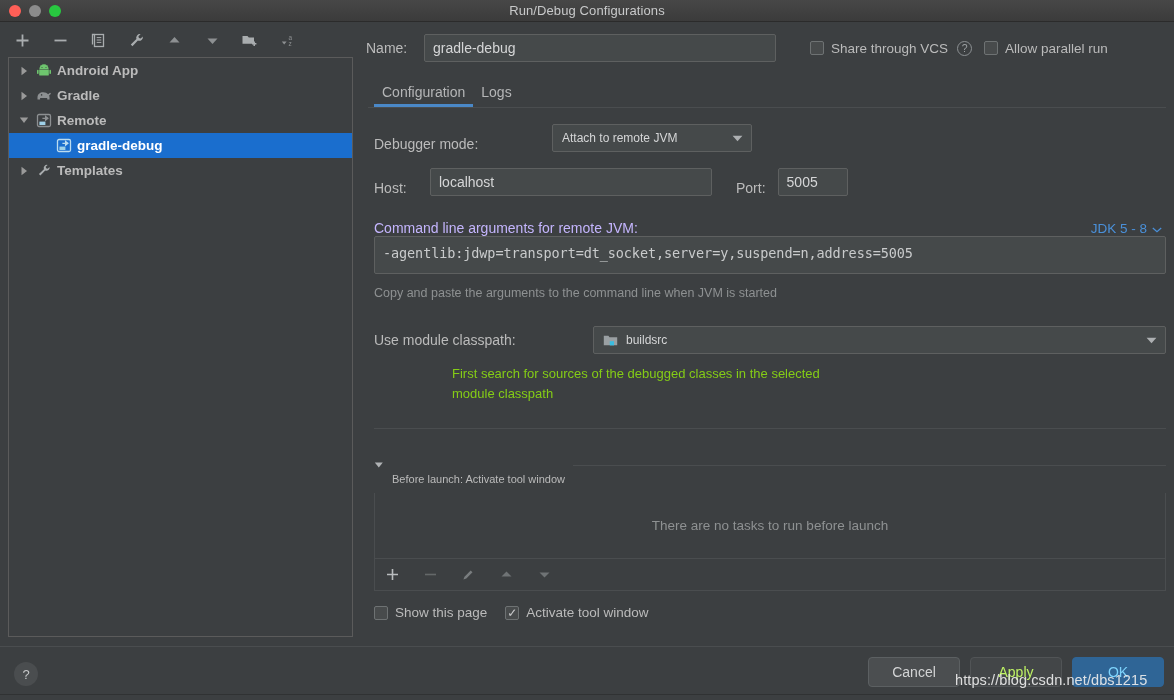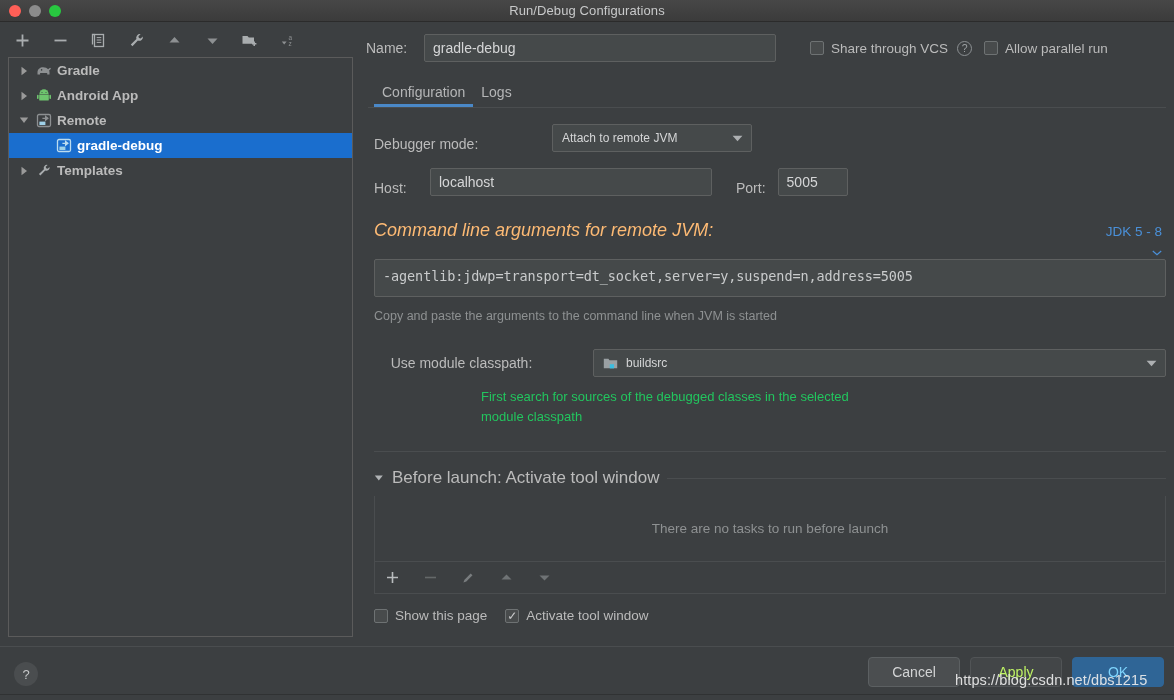--- a/index.html
+++ b/index.html
@@ -111,32 +111,32 @@
   .combo .arrow { margin-left: auto; padding-left: 10px; padding-right: 4px; color: #adb0b2; }
 
   .mono-box {
     background: #45494a; border: 1px solid #5e6060; border-radius: 2px;
     color: #c9cbcc; font-family: "DejaVu Sans Mono", monospace; font-size: 13.5px;
     padding: 8px 8px; height: 38px; width: 100%; 
     white-space: nowrap; overflow: hidden; letter-spacing: -0.1px;
   }
   .hint { font-size: 12.5px; color: #8e9192; margin-top: 12px; }
   .args-head { display: flex; align-items: baseline; margin-top: 24px; }
-  .args-title { font-size: 18px; color: #fdba74; font-style: italic; }
-  .jdk-link { margin-left: auto; font-size: 13.5px; color: #4a90d9; display: flex; align-items: flex-end; gap: 5px; padding-right: 4px; flex-direction: column; }
-
-  .classpath-row { display: flex; align-items: center; margin-top: 26px; text-align: center; }
+  .args-title { font-size: 14px; color: #c4b5fd; }
+  .jdk-link { margin-left: auto; font-size: 13.5px; color: #4a90d9; display: flex; align-items: flex-end; gap: 5px; padding-right: 4px; }
+
+  .classpath-row { display: flex; align-items: center; margin-top: 26px; }
   .classpath-label { font-size: 14px; color: #bbbbbb; width: 175px; }
   .classpath-combo { flex: 1; }
-  .cp-hint { font-size: 13px; color: #22c55e; margin-left: 107px; margin-top: 10px; line-height: 20px; }
+  .cp-hint { font-size: 13px; color: #84cc16; margin-left: 78px; margin-top: 10px; line-height: 20px; }
 
   .sep-line { height: 1px; background: #4a4d4f; margin-top: 24px; }
 
   .before-head { display: flex; align-items: center; margin-top: 16px; gap: 8px; }
-  .before-title { font-size: 17px; color: #bbbbbb; white-space: nowrap; }
+  .before-title { font-size: 11px; color: #bbbbbb; white-space: nowrap; margin-top: 28px; }
   .before-rule { flex: 1; height: 1px; background: #4a4d4f; }
 
   .tasks-box {
     border: 1px solid #4a4d4f; border-top: none; height: 66px; margin-top: 8px;
     display: flex; align-items: center; justify-content: center;
     font-size: 13.5px; color: #8e9192;
   }
   .tasks-toolbar { display: flex; align-items: center; gap: 20px; height: 32px; padding-left: 8px; border: 1px solid #4a4d4f; border-top: none; }
   .mini-btn { width: 18px; height: 18px; display: flex; align-items: center; justify-content: center; color: #a9adaf; }
   .mini-btn.dim { color: #646869; }
@@ -240,35 +240,20 @@
             <g fill="#8d9092">
               <path d="M4.2 2.6v9.2M1.8 9.6l2.4 3 2.4-3z"></path>
               <text x="8.4" y="7.6" font-size="6.4" font-family="Liberation Sans, sans-serif" fill="#8d9092">a</text>
               <text x="8.4" y="14.4" font-size="6.4" font-family="Liberation Sans, sans-serif" fill="#8d9092">z</text>
             </g>
           </svg>
       </div>
     </div>
 
     <div class="tree-panel">
-
-      <div class="tree-row">
-        <div class="twisty">
-          <svg width="9" height="10" viewBox="0 0 9 10">
-              <path d="M1.5 0.8L7 5l-5.5 4.2z" fill="#9a9a9a"></path>
-            </svg>
-        </div>
-        <div class="tree-ico">
-          <svg width="17" height="13" viewBox="0 0 17 13">
-            <path d="M1.5 8.3c0-3 2.6-5 5.6-5 2.4 0 3.9.9 5 2l2-1.6.9 1-1.9 1.8c.3.6.4 1.2.4 1.8v2.2h-2.3v-1.6H4.1v1.6H1.5z" fill="#8d9092"></path>
-            <circle cx="5.6" cy="5.9" r=".8" fill="#3c3f41"></circle>
-          </svg>
-        </div>
-        <div class="tree-label">Gradle</div>
-      </div>
 
       <div class="tree-row">
         <div class="twisty">
           <svg width="9" height="10" viewBox="0 0 9 10">
               <path d="M1.5 0.8L7 5l-5.5 4.2z" fill="#9a9a9a"></path>
             </svg>
         </div>
         <div class="tree-ico">
           <svg width="16" height="14" viewBox="0 0 16 14">
             <path d="M3.2 5.6h9.6v5.1a.9.9 0 0 1-.9.9H4.1a.9.9 0 0 1-.9-.9z" fill="#6ec56e"></path>
@@ -278,20 +263,35 @@
               <circle cx="10" cy="3.4" r=".5" fill="#3c3f41"></circle>
             <rect x="1" y="5.8" width="1.6" height="4.3" rx=".8" fill="#6ec56e"></rect>
             <rect x="13.4" y="5.8" width="1.6" height="4.3" rx=".8" fill="#6ec56e"></rect>
           </svg>
         </div>
         <div class="tree-label">Android App</div>
       </div>
 
       <div class="tree-row">
         <div class="twisty">
+          <svg width="9" height="10" viewBox="0 0 9 10">
+              <path d="M1.5 0.8L7 5l-5.5 4.2z" fill="#9a9a9a"></path>
+            </svg>
+        </div>
+        <div class="tree-ico">
+          <svg width="17" height="13" viewBox="0 0 17 13">
+            <path d="M1.5 8.3c0-3 2.6-5 5.6-5 2.4 0 3.9.9 5 2l2-1.6.9 1-1.9 1.8c.3.6.4 1.2.4 1.8v2.2h-2.3v-1.6H4.1v1.6H1.5z" fill="#8d9092"></path>
+            <circle cx="5.6" cy="5.9" r=".8" fill="#3c3f41"></circle>
+          </svg>
+        </div>
+        <div class="tree-label">Gradle</div>
+      </div>
+
+      <div class="tree-row">
+        <div class="twisty">
           <svg width="11" height="9" viewBox="0 0 11 9">
               <path d="M0.8 1.5h8.4L5 7z" fill="#9a9a9a"></path>
             </svg>
         </div>
         <div class="tree-ico">
           <svg width="16" height="15" viewBox="0 0 16 15">
             <rect x="1.5" y="1.5" width="13" height="12" rx="1.5" fill="none" stroke="#8d9092" stroke-width="1.3"></rect>
             <rect x="3.4" y="8.6" width="6" height="3.4" fill="#9fd1e8"></rect>
             <path d="M6.4 5.3h5.2M9.6 3.4l2.3 1.9-2.3 1.9z" stroke="#8d9092" stroke-width="1.3" fill="#8d9092"></path>
           </svg>

